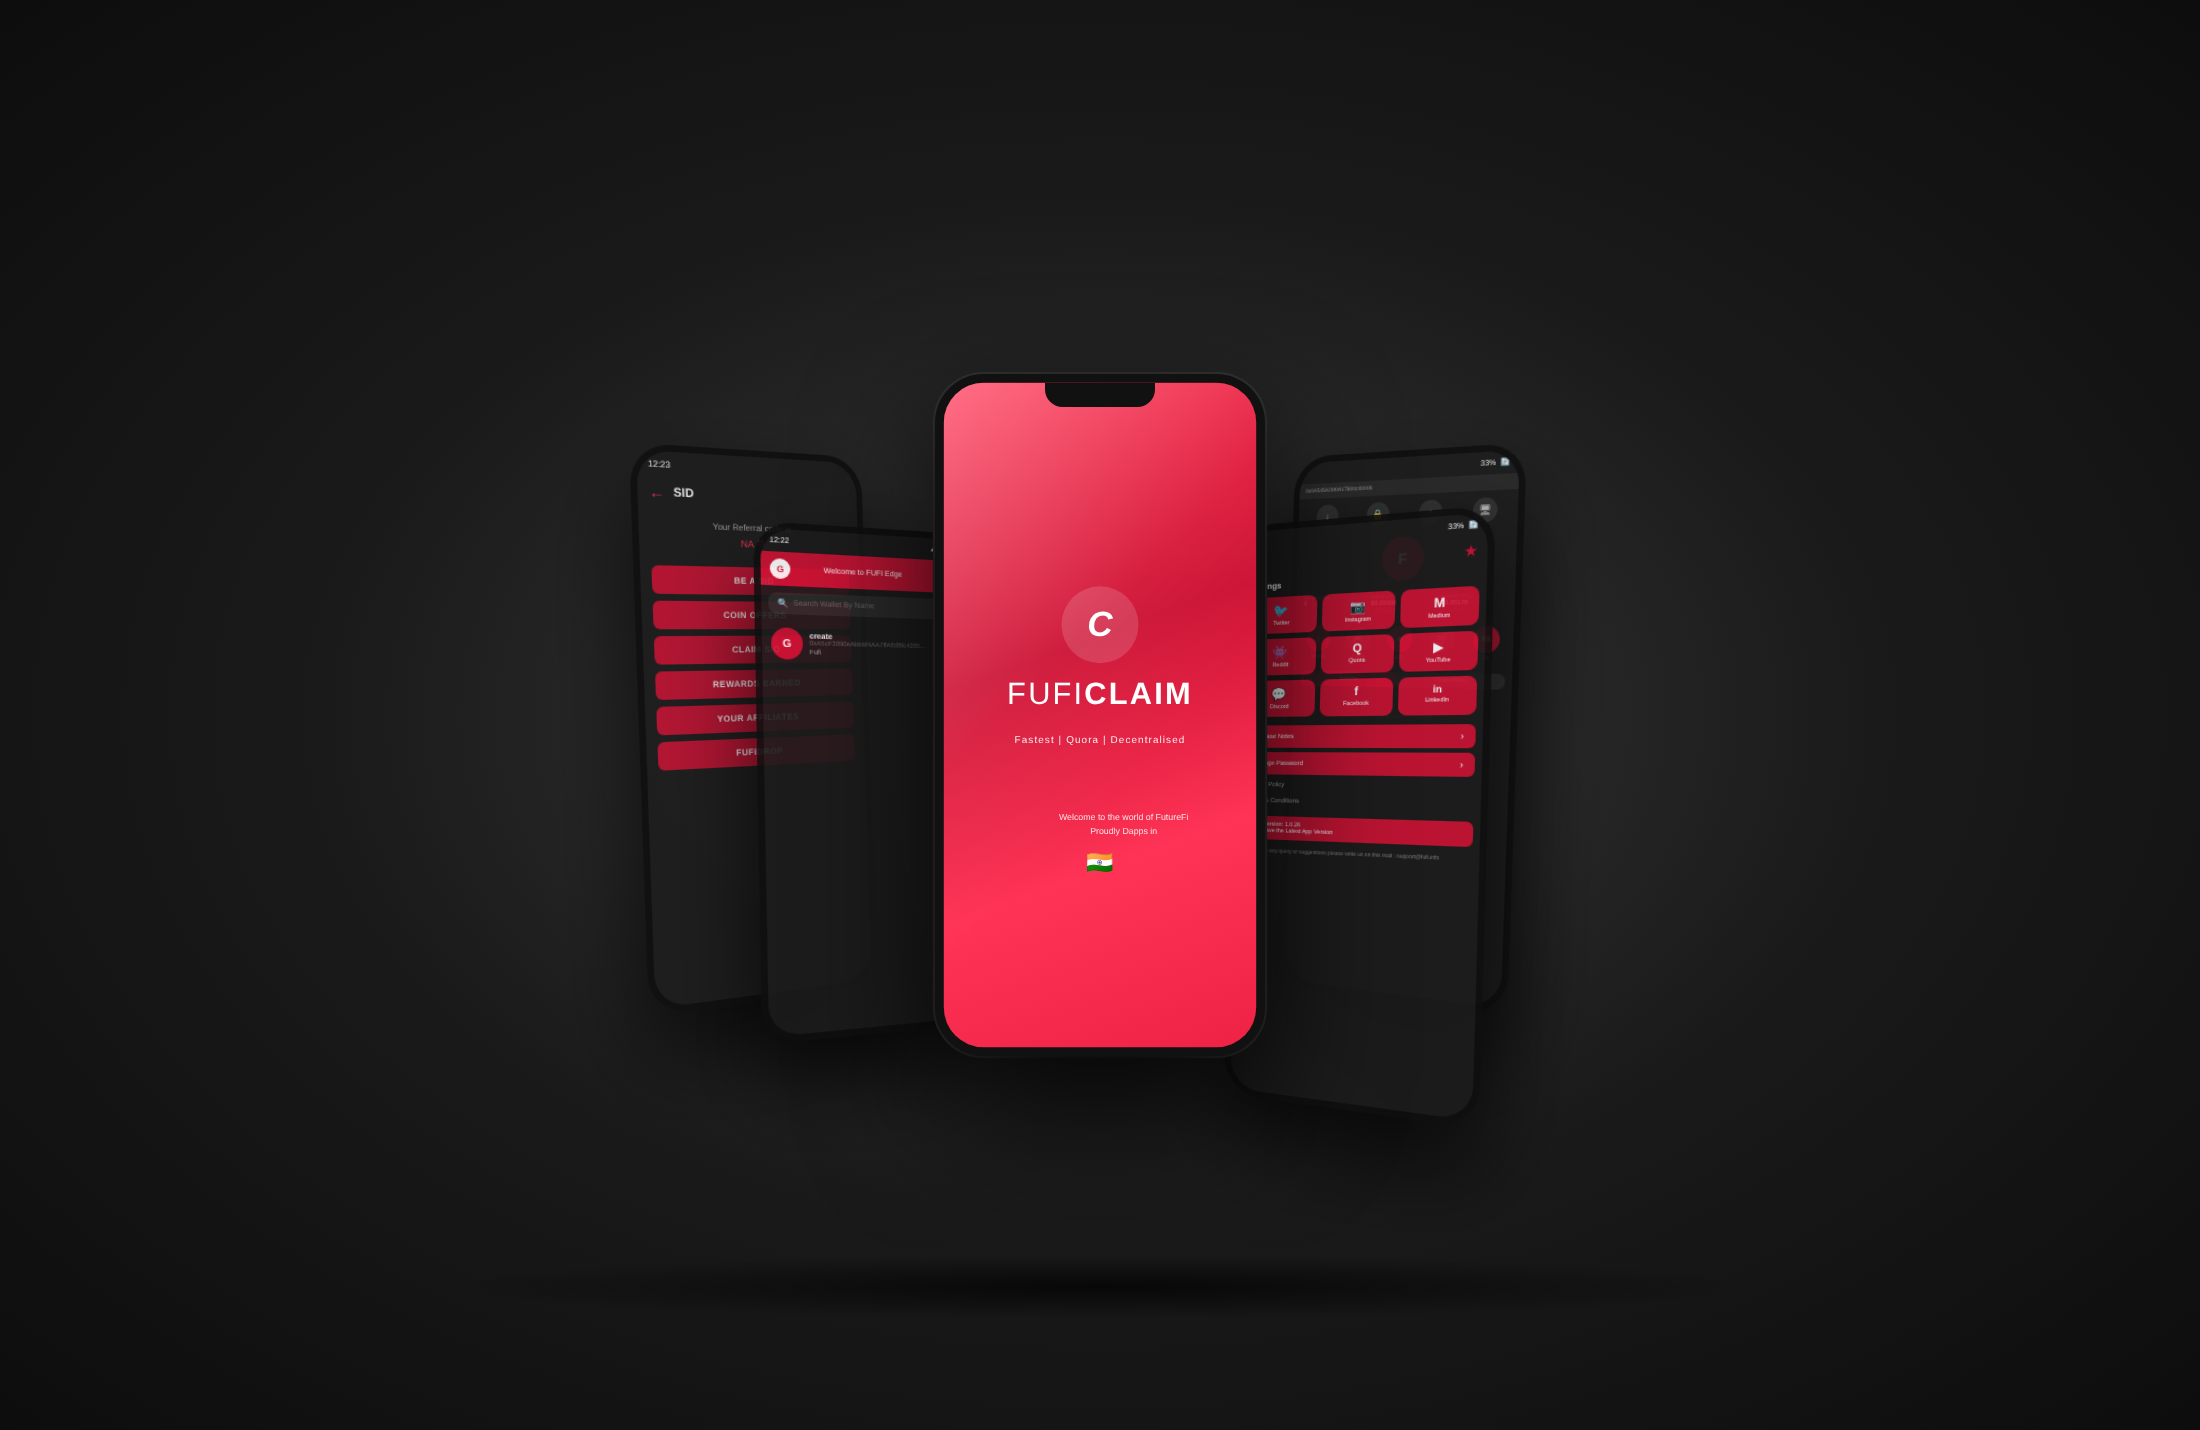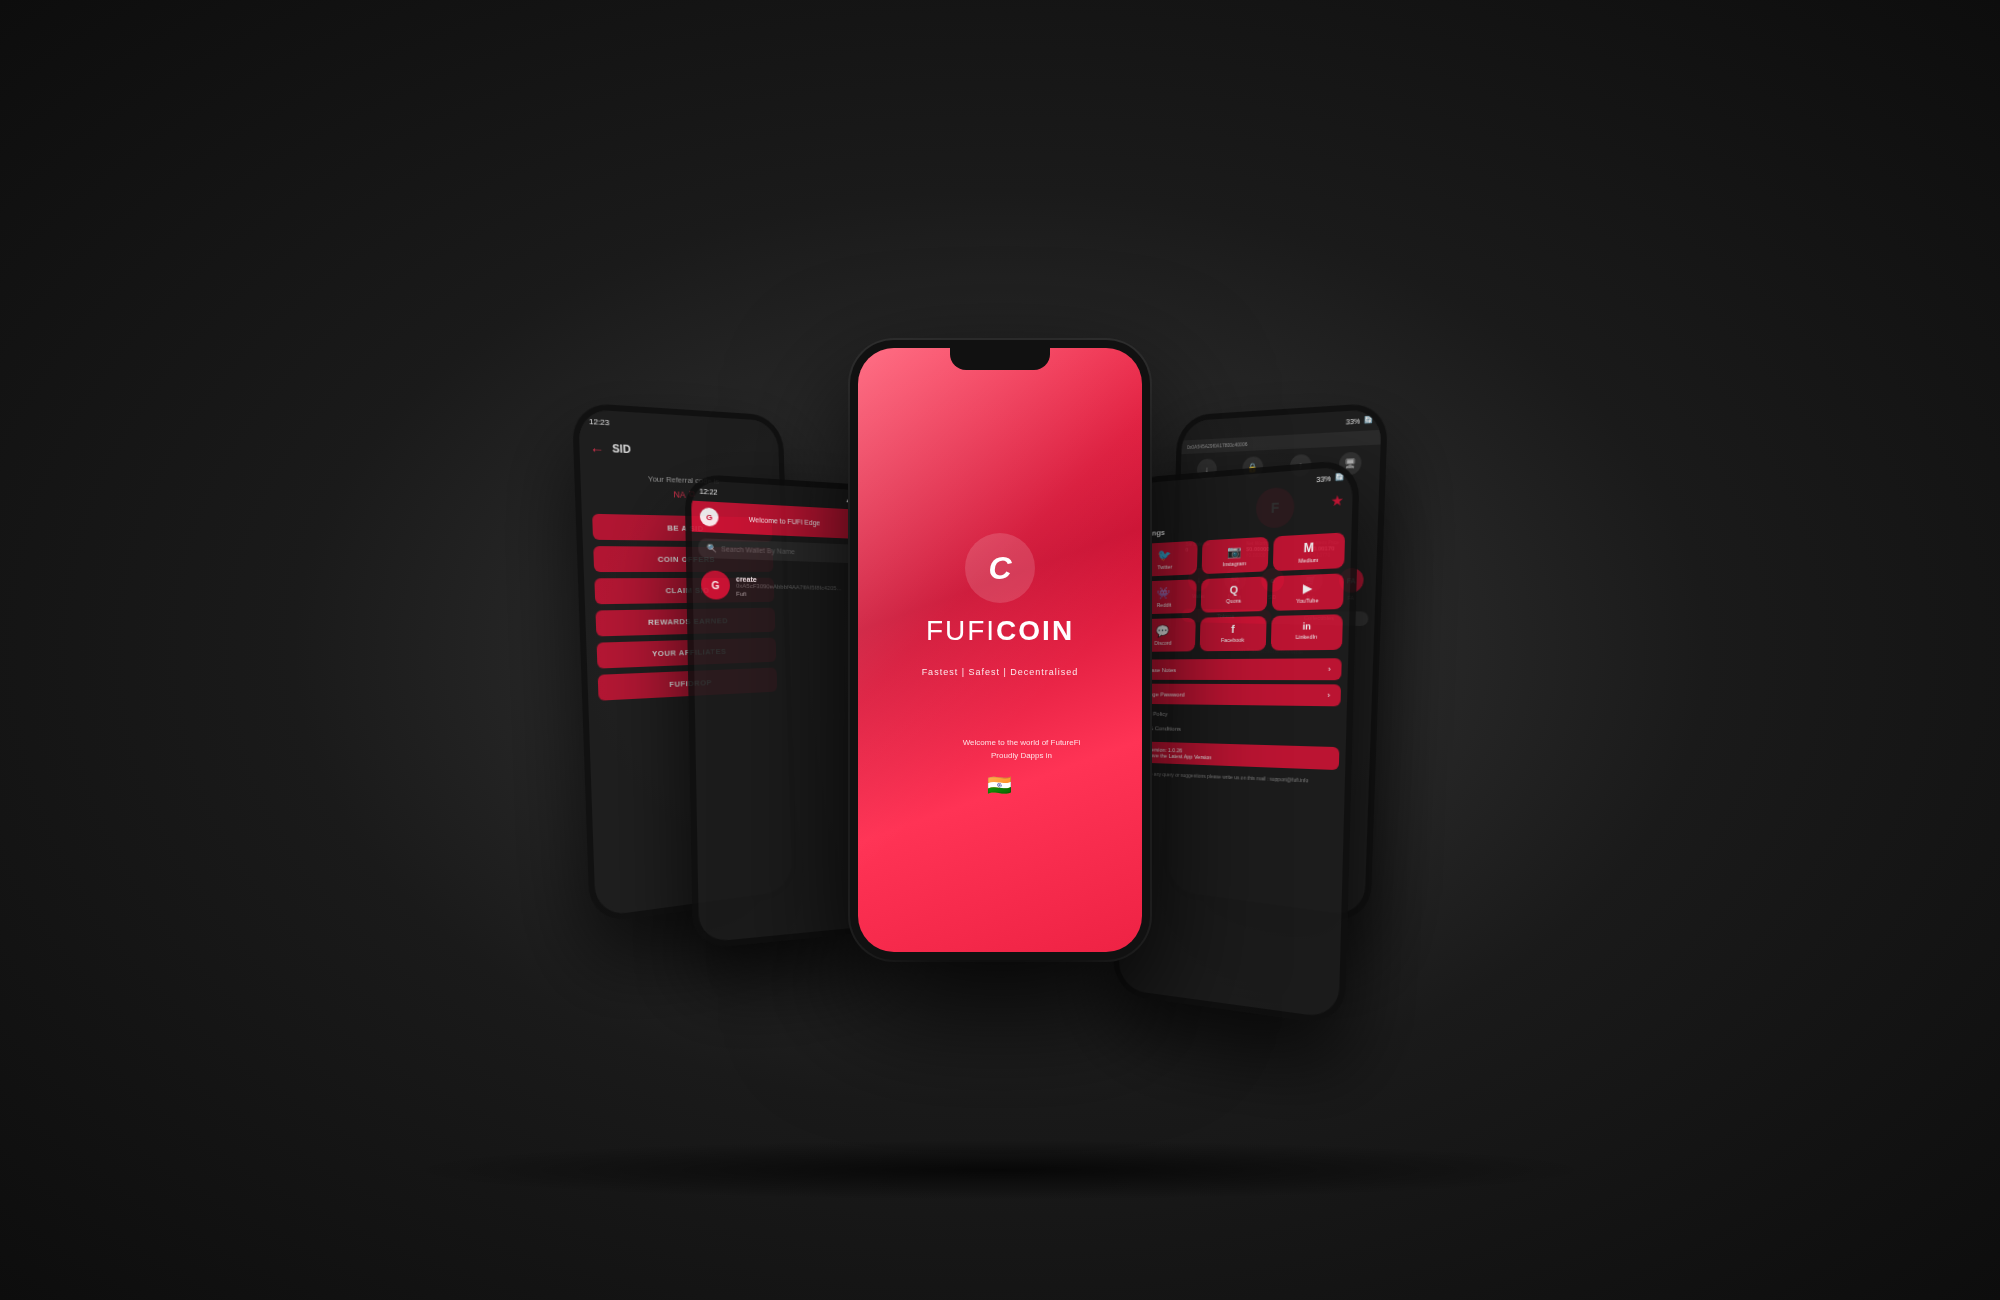--- a/index.html
+++ b/index.html
@@ -736,24 +736,24 @@
     <div class="phone-center-inner">
       <div class="notch"></div>
       <div class="phone-center-content">
 
         <div class="fufi-logo-circle">
           <span class="logo-c">C</span>
         </div>
 
         <div class="fufi-logo-text-container">
           <span class="fufi-text-fufi">FUFI</span>
-          <span class="fufi-text-edge">COIN</span>
-        </div>
-
-        <div class="fufi-tagline">Fastest | Safest | Decentralised</div>
+          <span class="fufi-text-edge">CLAIM</span>
+        </div>
+
+        <div class="fufi-tagline">Fastest | Quora | Decentralised</div>
 
         <div class="fufi-welcome">
           <div>Welcome to the world of FutureFi</div>
           <div>Proudly Dapps in</div>
         </div>
 
         <div class="flag-icon">🇮🇳</div>
       </div>
     </div>
   </div>

